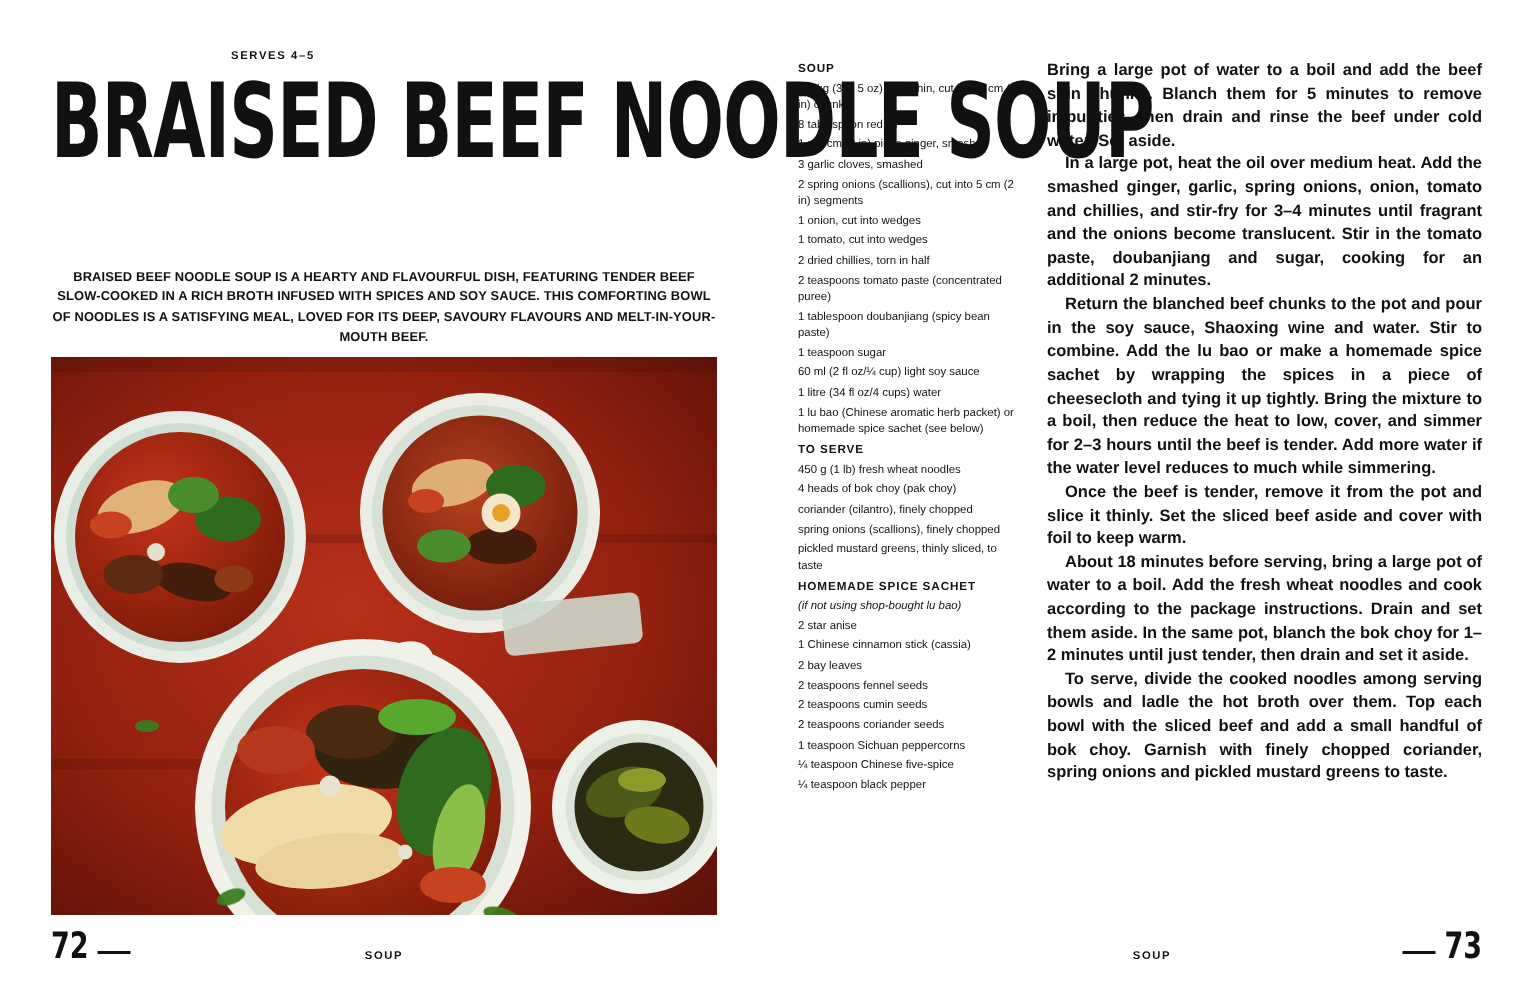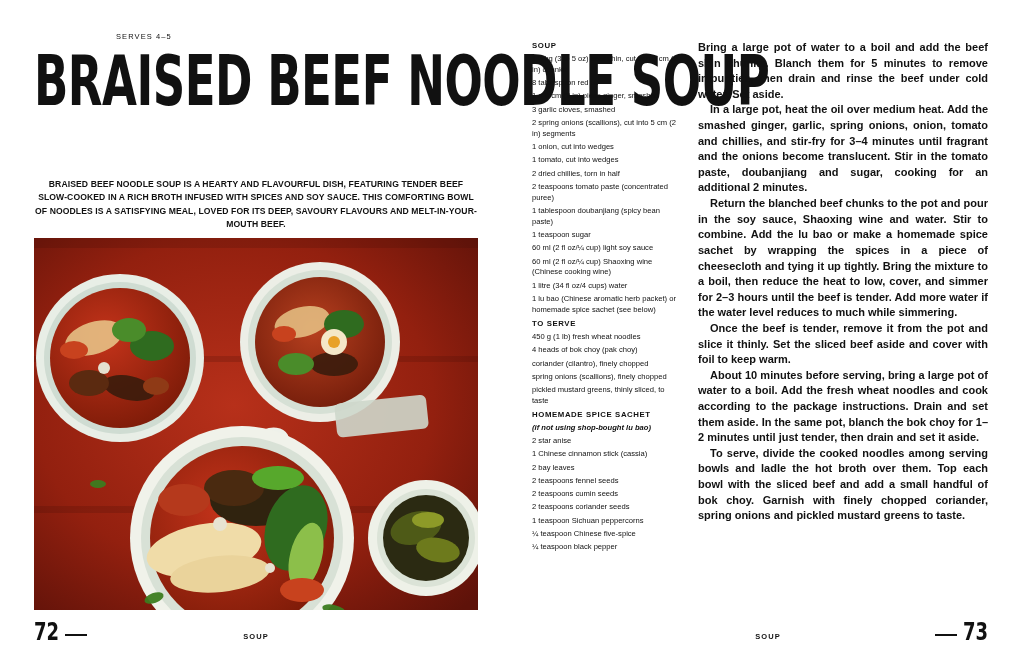--- a/index.html
+++ b/index.html
@@ -14,23 +14,23 @@
 
   
   .page-left {
     position: relative;
     width: 512px; height: 668px;
     padding: 28px 26px 0 34px;
   }
   .serves {
     font-size: 7.5px;
     letter-spacing: 1.1px;
-    font-weight: 400;
-    color: #111;
-    margin-left: 82px;
+    font-weight: 700;
+    color: #111;
+    margin-left: 120px;
     margin-top: 4px;
   }
   .title {
     margin-top: 8px;
     font-family: "DejaVu Sans", sans-serif;
     font-weight: 700;
     font-size: 46px;
     line-height: 0.92;
     letter-spacing: -0.5px;
     transform: scaleY(1.5) scaleX(0.98);
@@ -112,21 +112,21 @@
     text-align: justify;
     font-weight: bold;
   }
   .ing-head {
     font-weight: 700;
     font-size: 7.8px;
     letter-spacing: 0.6px;
     margin-bottom: 3px;
   }
   .ing-head.spaced { margin-top: 1px; }
-  .ing-note { font-style: italic; margin-bottom: 2px; font-weight: bold; }
+  .ing-note { font-style: italic; margin-bottom: 2px; }
   .ing-line { margin-bottom: 2.5px; }
   .method-p { text-indent: 0; margin-bottom: 0; }
   .method-p.ind { text-indent: 12px; }
 
   .folio-right {
     position: absolute;
     right: 36px;
     bottom: 24px;
     display: flex;
     align-items: center;
@@ -295,21 +295,20 @@
         <div class="ing-line">1 × 5 cm (2 in) piece ginger, smashed</div>
         <div class="ing-line">3 garlic cloves, smashed</div>
         <div class="ing-line">2 spring onions (scallions), cut into 5 cm (2 in) segments</div>
         <div class="ing-line">1 onion, cut into wedges</div>
         <div class="ing-line">1 tomato, cut into wedges</div>
         <div class="ing-line">2 dried chillies, torn in half</div>
         <div class="ing-line">2 teaspoons tomato paste (concentrated puree)</div>
         <div class="ing-line">1 tablespoon doubanjiang (spicy bean paste)</div>
         <div class="ing-line">1 teaspoon sugar</div>
         <div class="ing-line">60 ml (2 fl oz/¼ cup) light soy sauce</div>
-        <div class="ing-line">60 ml (2 fl oz/¼ cup) Shaoxing wine (Chinese cooking wine)</div>
         <div class="ing-line">1 litre (34 fl oz/4 cups) water</div>
         <div class="ing-line">1 lu bao (Chinese aromatic herb packet) or homemade spice sachet (see below)</div>
 
         <div class="ing-head spaced">TO SERVE</div>
         <div class="ing-line">450 g (1 lb) fresh wheat noodles</div>
         <div class="ing-line">4 heads of bok choy (pak choy)</div>
         <div class="ing-line">coriander (cilantro), finely chopped</div>
         <div class="ing-line">spring onions (scallions), finely chopped</div>
         <div class="ing-line">pickled mustard greens, thinly sliced, to taste</div>
 
@@ -324,21 +323,21 @@
         <div class="ing-line">1 teaspoon Sichuan peppercorns</div>
         <div class="ing-line">¼ teaspoon Chinese five-spice</div>
         <div class="ing-line">¼ teaspoon black pepper</div>
       </div>
 
       <div class="col-method">
         <p class="method-p">Bring a large pot of water to a boil and add the beef shin chunks. Blanch them for 5 minutes to remove impurities, then drain and rinse the beef under cold water. Set aside.</p>
         <p class="method-p ind">In a large pot, heat the oil over medium heat. Add the smashed ginger, garlic, spring onions, onion, tomato and chillies, and stir-fry for 3–4 minutes until fragrant and the onions become translucent. Stir in the tomato paste, doubanjiang and sugar, cooking for an additional 2 minutes.</p>
         <p class="method-p ind">Return the blanched beef chunks to the pot and pour in the soy sauce, Shaoxing wine and water. Stir to combine. Add the lu bao or make a homemade spice sachet by wrapping the spices in a piece of cheesecloth and tying it up tightly. Bring the mixture to a boil, then reduce the heat to low, cover, and simmer for 2–3 hours until the beef is tender. Add more water if the water level reduces to much while simmering.</p>
         <p class="method-p ind">Once the beef is tender, remove it from the pot and slice it thinly. Set the sliced beef aside and cover with foil to keep warm.</p>
-        <p class="method-p ind">About 10 minutes before serving, bring a large pot of water to a boil. Add the fresh wheat noodles and cook according to the package instructions. Drain and set them aside. In the same pot, blanch the bok choy for 1–2 minutes until just tender, then drain and set it aside.</p>
+        <p class="method-p ind">About 18 minutes before serving, bring a large pot of water to a boil. Add the fresh wheat noodles and cook according to the package instructions. Drain and set them aside. In the same pot, blanch the bok choy for 1–2 minutes until just tender, then drain and set it aside.</p>
         <p class="method-p ind">To serve, divide the cooked noodles among serving bowls and ladle the hot broth over them. Top each bowl with the sliced beef and add a small handful of bok choy. Garnish with finely chopped coriander, spring onions and pickled mustard greens to taste.</p>
       </div>
     </div>
 
     <div class="folio-right">
       <span class="rule"></span>
       <span class="folio-num">73</span>
     </div>
     <div class="section-right">SOUP</div>
   </div>

